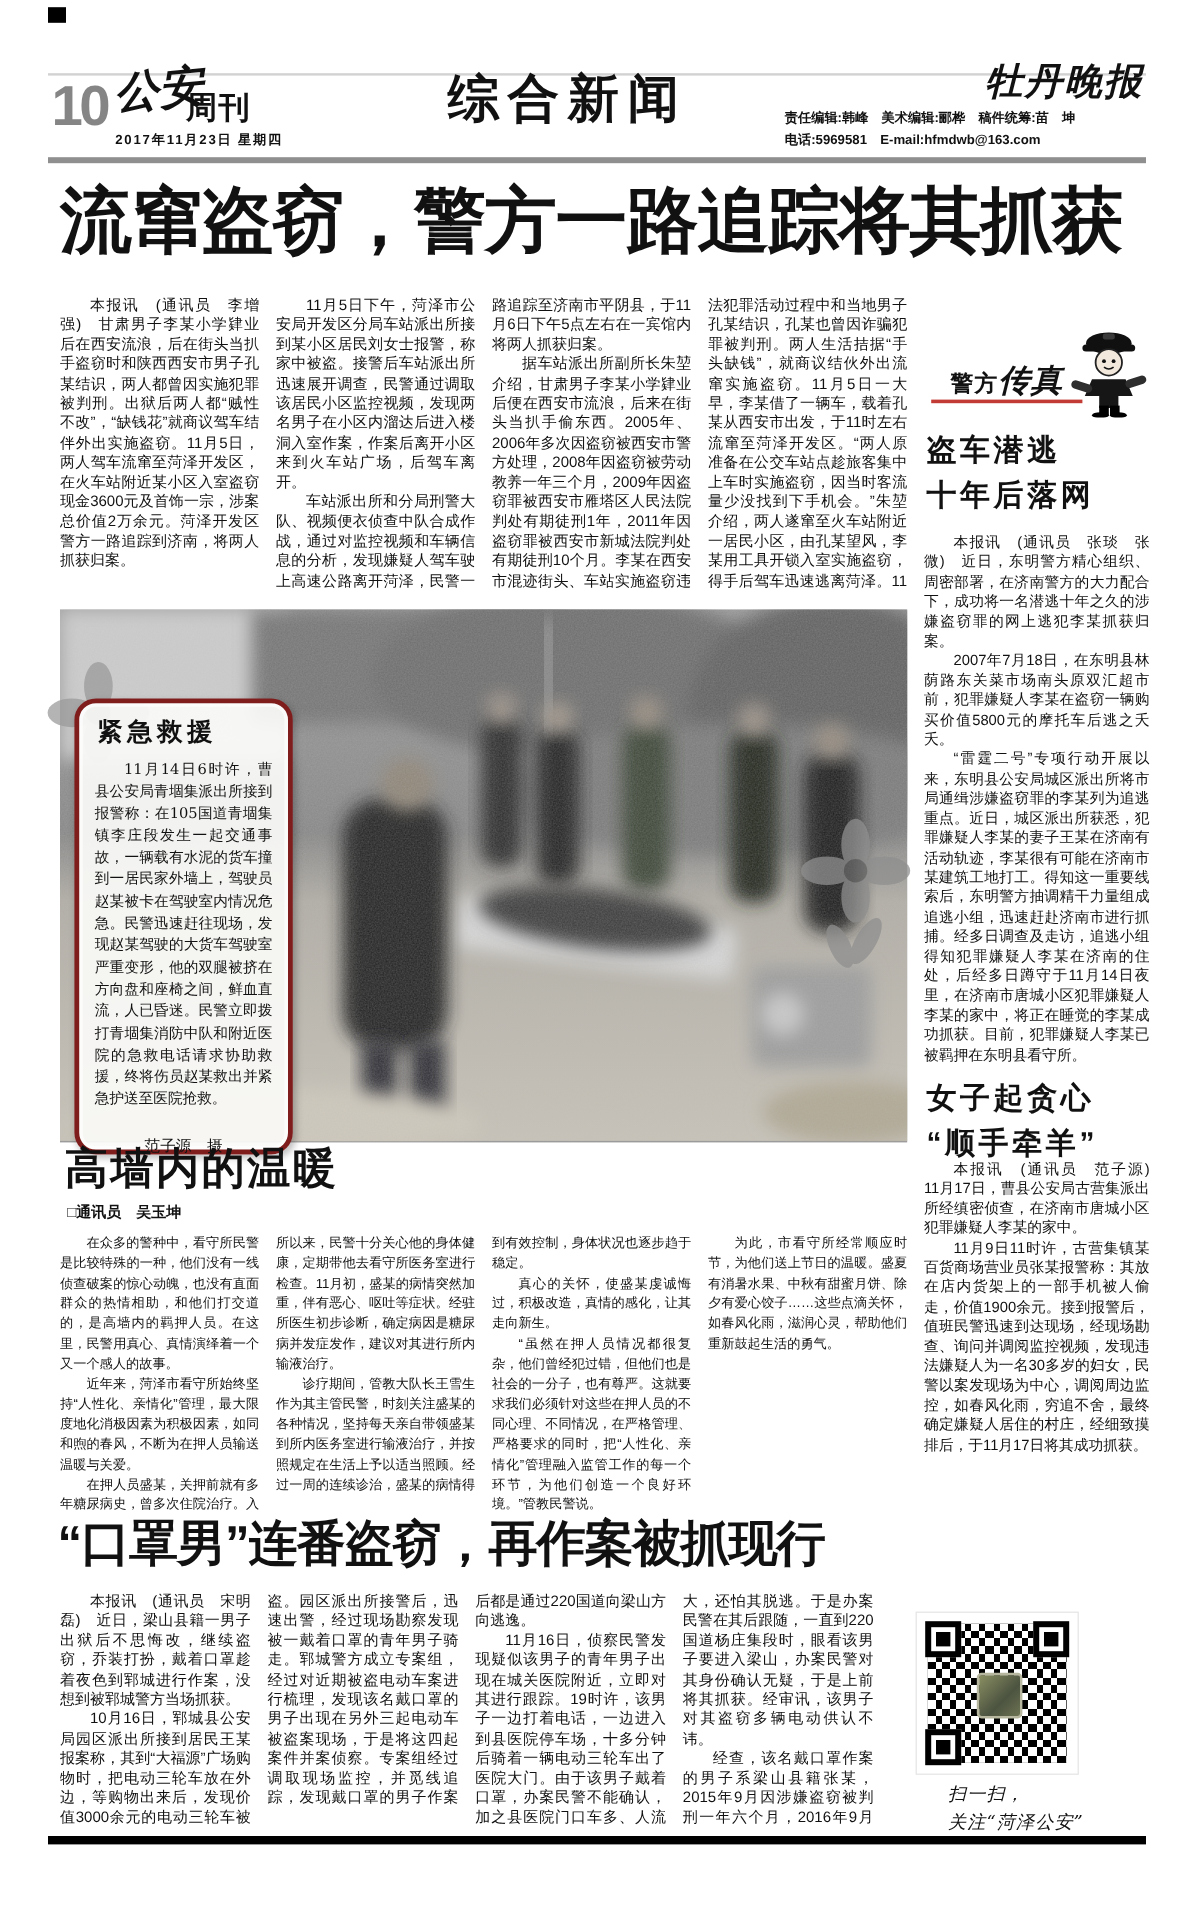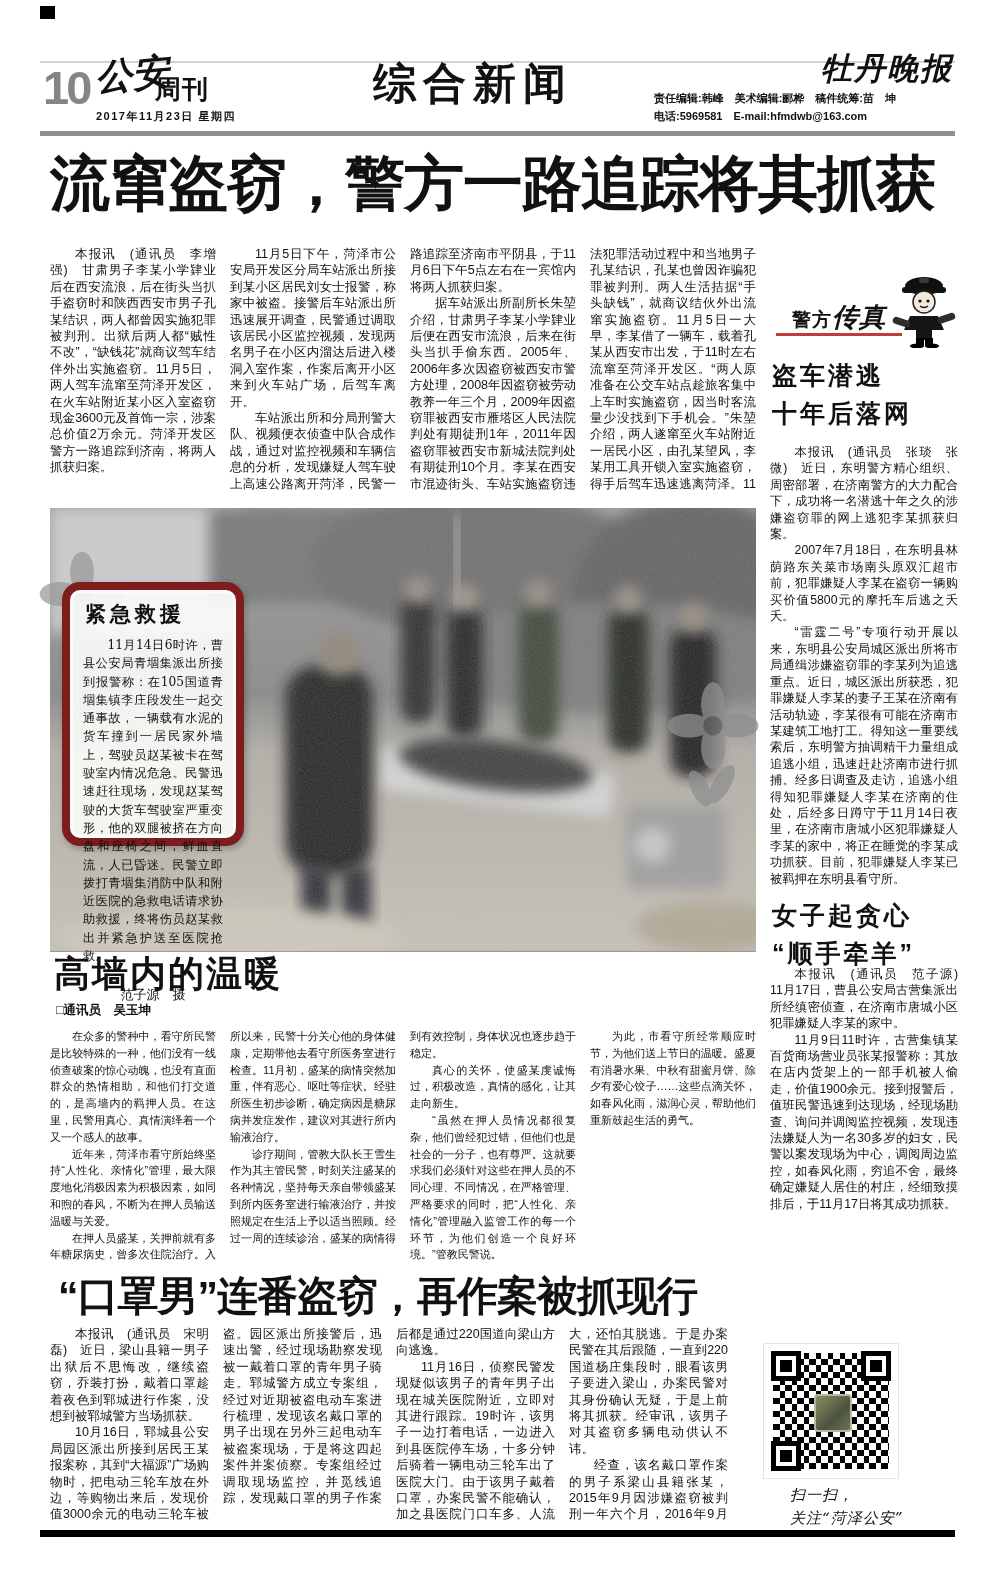--- a/index.html
+++ b/index.html
@@ -28,22 +28,22 @@
   .sb-body{text-align:justify;overflow:hidden;}
   .sb-body p{margin:0;text-indent:2em;}
 
   
   .lead-headline{left:50px;top:151px;font-size:60px;font-weight:900;letter-spacing:-1px;line-height:1.1;white-space:nowrap;}
   .lead-body{left:50px;top:246px;width:706px;height:260px;columns:4;font-size:12.5px;line-height:16.4px;}
 
   
   .photo{left:50px;top:508px;width:706px;height:444px;margin:0;background:#9a9a9a;}
   .photo svg.photo-img{position:absolute;inset:0;display:block;}
-  .caption-box{position:absolute;left:12px;top:74px;width:182px;height:264px;box-sizing:border-box;
-               padding:10px 13px;background:rgba(250,250,248,0.93);border:8px solid #7f1d1d;border-radius:18px;
+  .caption-box{position:absolute;left:12px;top:74px;width:182px;height:380px;box-sizing:border-box;
+               padding:10px 13px;background:rgba(250,250,248,0.93);border:4px solid #7f1d1d;border-radius:18px;
                box-shadow:inset 0 0 0 3px rgba(255,255,255,0.65), 2px 3px 6px rgba(0,0,0,0.25);}
   .cap-title{font-size:21px;font-weight:900;letter-spacing:4px;margin:0 0 8px 2px;}
   .cap-text{margin:0;font-size:12.2px;line-height:18.3px;text-align:justify;text-indent:2em;
             font-family:"DejaVu Serif",serif;}
   .cap-credit{text-align:center;font-size:13px;margin-top:21px;font-family:"DejaVu Serif",serif;}
   .ornament{opacity:.75;}
 
   
   .warmth-title{left:54px;top:956px;font-size:36px;font-weight:700;letter-spacing:2px;line-height:1;}
   .warmth-byline{left:56px;top:1002px;font-size:12.5px;font-weight:bold;}
@@ -188,21 +188,21 @@
   <div class="abs warmth-body cols">
     <p>在众多的警种中，看守所民警是比较特殊的一种，他们没有一线侦查破案的惊心动魄，也没有直面群众的热情相助，和他们打交道的，是高墙内的羁押人员。在这里，民警用真心、真情演绎着一个又一个感人的故事。</p>
     <p>近年来，菏泽市看守所始终坚持“人性化、亲情化”管理，最大限度地化消极因素为积极因素，如同和煦的春风，不断为在押人员输送温暖与关爱。</p>
     <p>在押人员盛某，关押前就有多年糖尿病史，曾多次住院治疗。入所以来，民警十分关心他的身体健康，定期带他去看守所医务室进行检查。11月初，盛某的病情突然加重，伴有恶心、呕吐等症状。经驻所医生初步诊断，确定病因是糖尿病并发症发作，建议对其进行所内输液治疗。</p>
     <p>诊疗期间，管教大队长王雪生作为其主管民警，时刻关注盛某的各种情况，坚持每天亲自带领盛某到所内医务室进行输液治疗，并按照规定在生活上予以适当照顾。经过一周的连续诊治，盛某的病情得到有效控制，身体状况也逐步趋于稳定。</p>
     <p>真心的关怀，使盛某虔诚悔过，积极改造，真情的感化，让其走向新生。</p>
     <p>“虽然在押人员情况都很复杂，他们曾经犯过错，但他们也是社会的一分子，也有尊严。这就要求我们必须针对这些在押人员的不同心理、不同情况，在严格管理、严格要求的同时，把“人性化、亲情化”管理融入监管工作的每一个环节，为他们创造一个良好环境。”管教民警说。</p>
     <p>为此，市看守所经常顺应时节，为他们送上节日的温暖。盛夏有消暑水果、中秋有甜蜜月饼、除夕有爱心饺子……这些点滴关怀，如春风化雨，滋润心灵，帮助他们重新鼓起生活的勇气。</p>
   </div>
 
-  <h2 class="abs mask-title" style="margin:10px;">“口罩男”连番盗窃，再作案被抓现行</h2>
+  <h2 class="abs mask-title" style="margin:0;">“口罩男”连番盗窃，再作案被抓现行</h2>
   <div class="abs mask-body cols">
     <p>本报讯　(通讯员　宋明磊)　近日，梁山县籍一男子出狱后不思悔改，继续盗窃，乔装打扮，戴着口罩趁着夜色到郓城进行作案，没想到被郓城警方当场抓获。</p>
     <p>10月16日，郓城县公安局园区派出所接到居民王某报案称，其到“大福源”广场购物时，把电动三轮车放在外边，等购物出来后，发现价值3000余元的电动三轮车被盗。园区派出所接警后，迅速出警，经过现场勘察发现被一戴着口罩的青年男子骑走。郓城警方成立专案组，经过对近期被盗电动车案进行梳理，发现该名戴口罩的男子出现在另外三起电动车被盗案现场，于是将这四起案件并案侦察。专案组经过调取现场监控，并觅线追踪，发现戴口罩的男子作案后都是通过220国道向梁山方向逃逸。</p>
     <p>11月16日，侦察民警发现疑似该男子的青年男子出现在城关医院附近，立即对其进行跟踪。19时许，该男子一边打着电话，一边进入到县医院停车场，十多分钟后骑着一辆电动三轮车出了医院大门。由于该男子戴着口罩，办案民警不能确认，加之县医院门口车多、人流大，还怕其脱逃。于是办案民警在其后跟随，一直到220国道杨庄集段时，眼看该男子要进入梁山，办案民警对其身份确认无疑，于是上前将其抓获。经审讯，该男子对其盗窃多辆电动供认不讳。</p>
     <p>经查，该名戴口罩作案的男子系梁山县籍张某，2015年9月因涉嫌盗窃被判刑一年六个月，2016年9月提前释放。张某在微山监狱服刑回家后，仍然不思悔改，想着继续实施盗窃，自制了多把开电动三轮车的钥匙，购买了口罩以防被人认出。考虑在梁山有案底，想着到郓城作案，没想到被郓城警方抓了个现行。</p>
   </div>
 
   <div class="abs badge">
     <div class="badge-label">
       <span class="reg">警方</span><span class="bold">传真</span>

